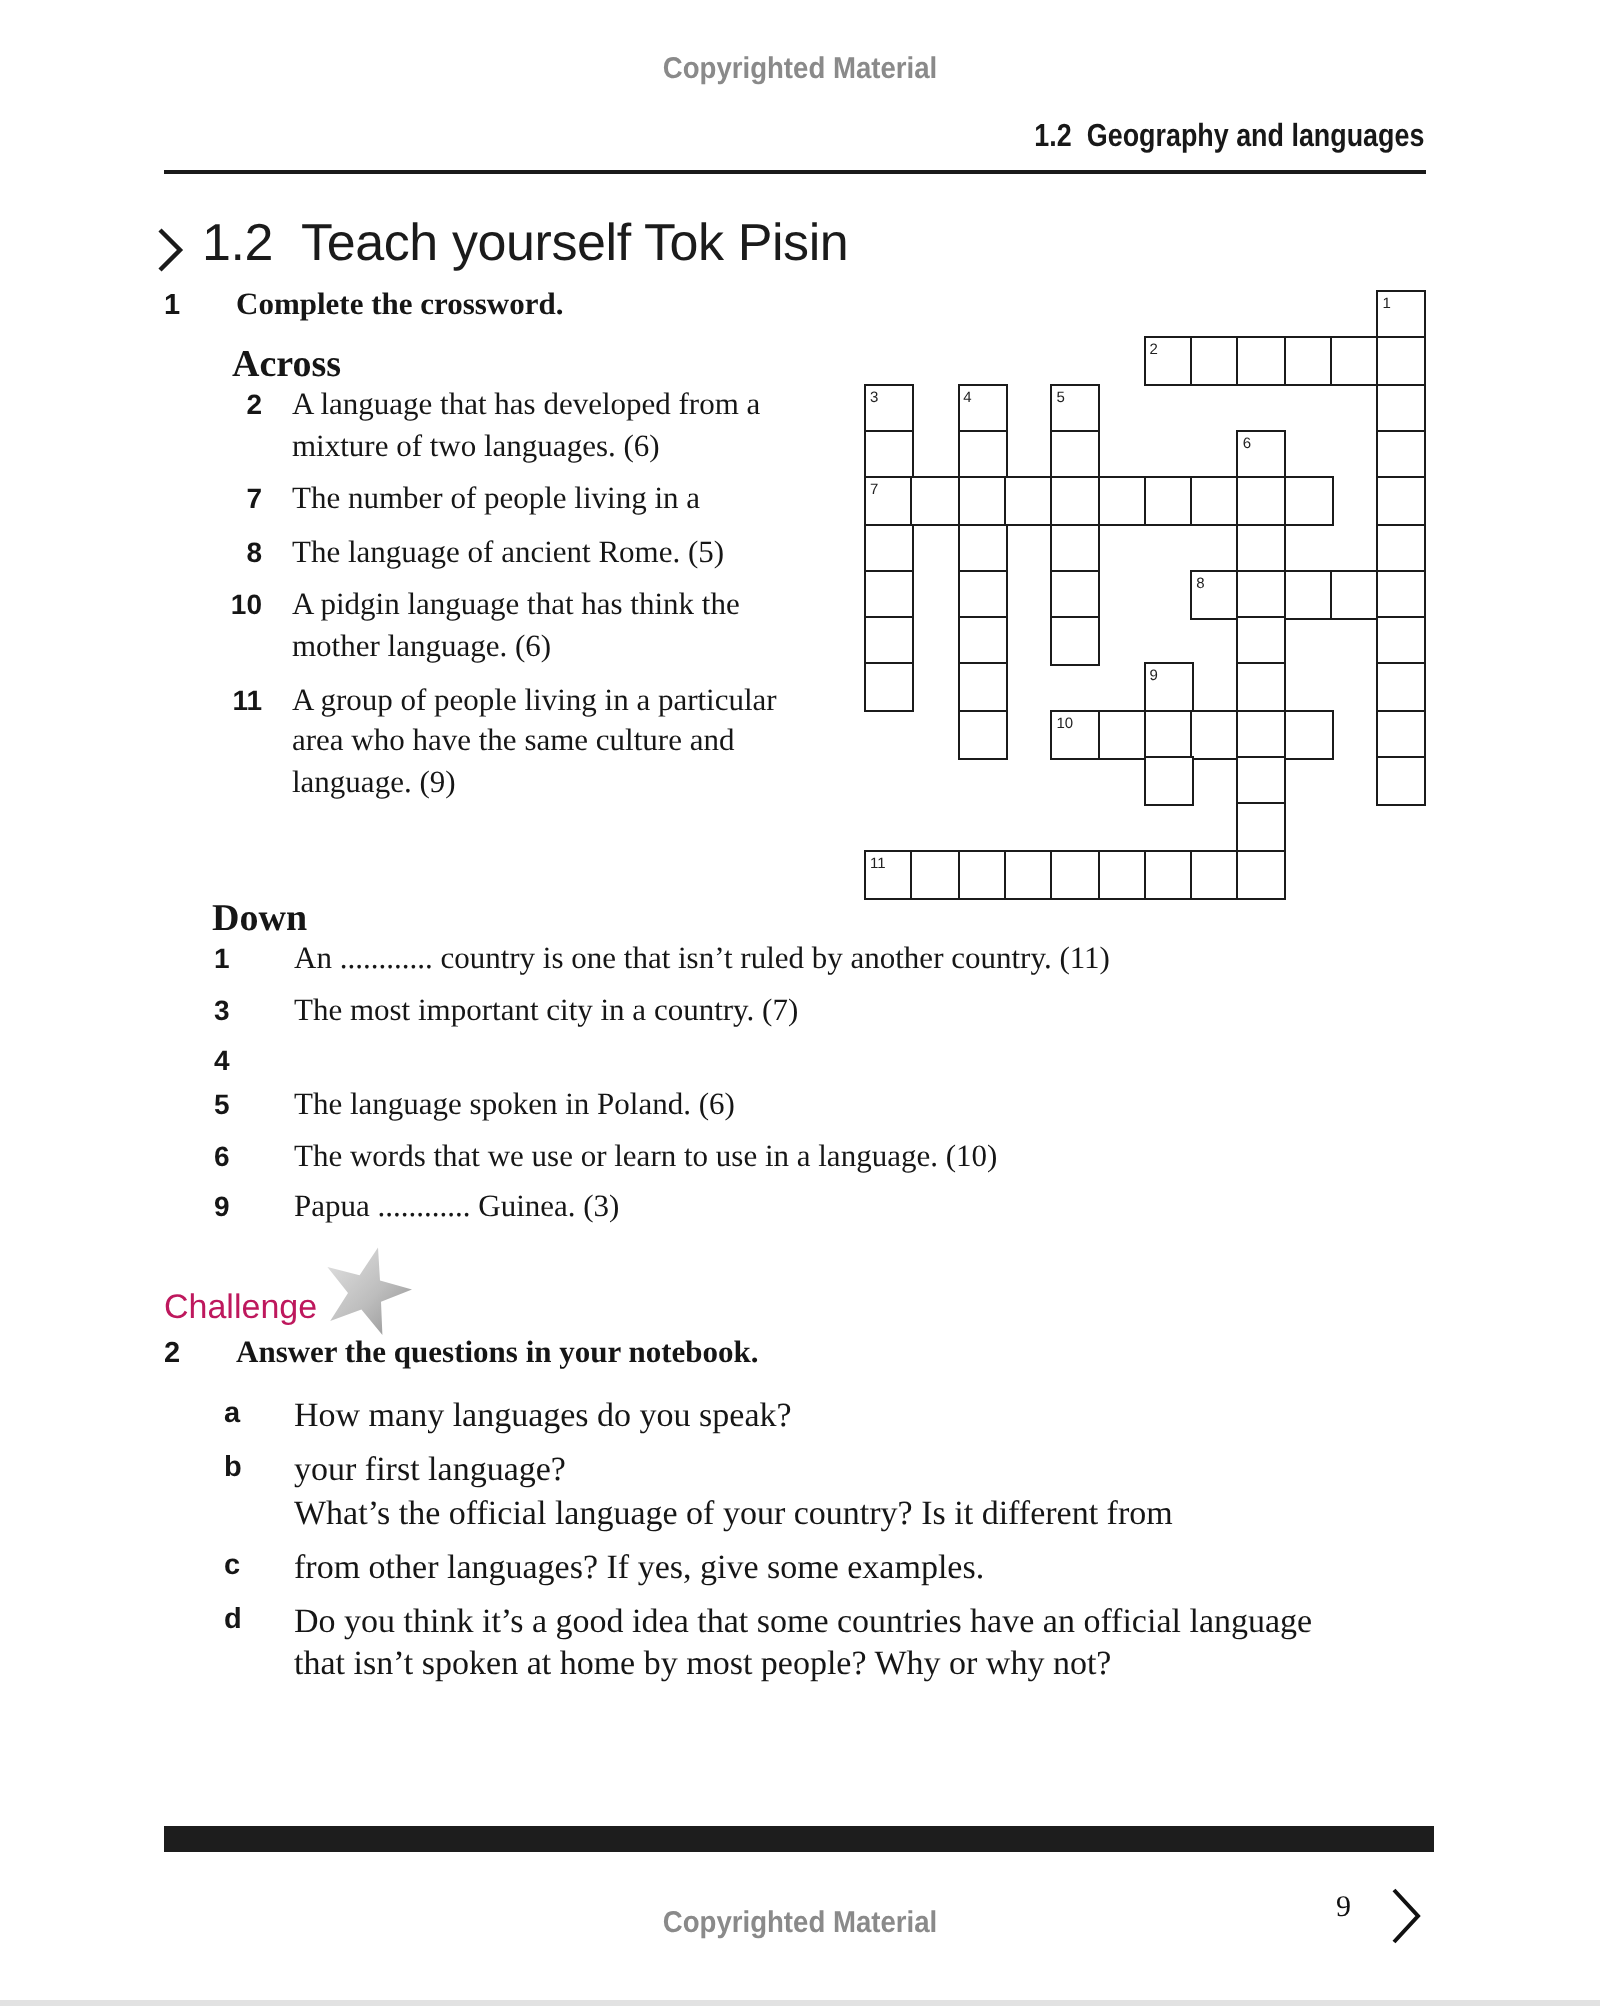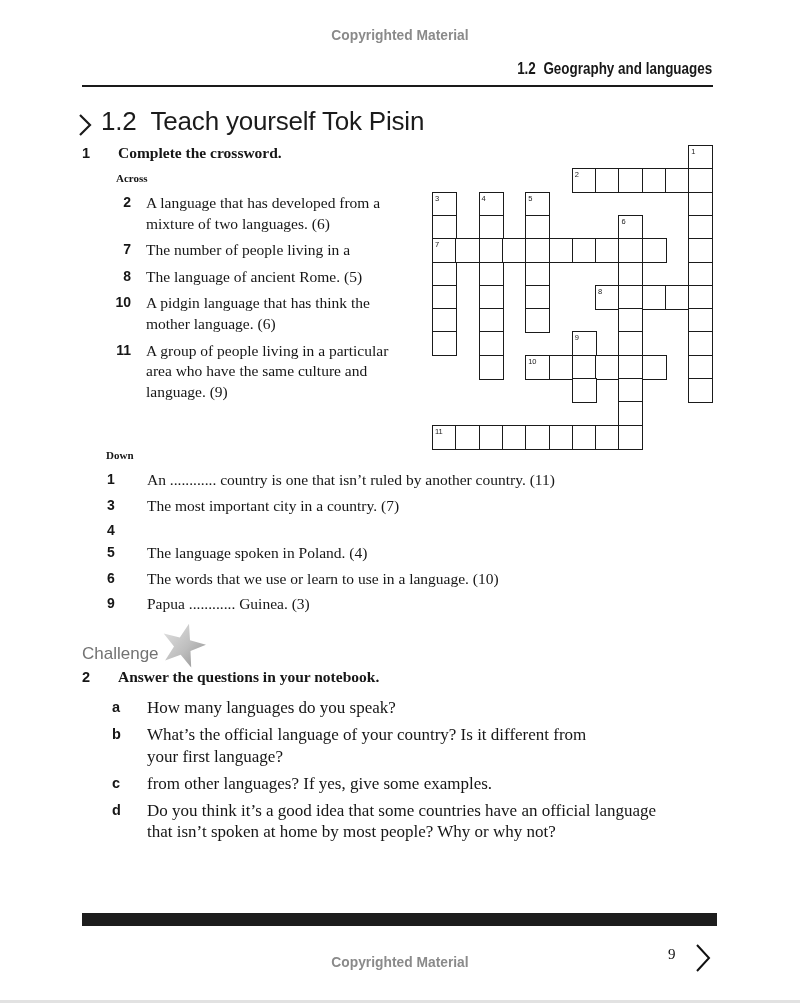--- a/index.html
+++ b/index.html
@@ -28,39 +28,39 @@
   .title .chev{margin-top:6px;margin-right:9px;}
   .title .num{margin-right:14px;}
 
   
   .ex-row{position:absolute;left:82px;display:flex;}
   .ex1{top:144px;} .ex2{top:668px;}
   .ex-num{width:36px;font-family:"Liberation Sans",sans-serif;font-weight:bold;
       font-size:14.5px;padding-top:1px;}
   .ex-instr{font-weight:bold;font-size:15.5px;}
 
-  .list-heading{position:absolute;font-weight:bold;font-size:11px;}
+  .list-heading{position:absolute;font-weight:bold;font-size:19px;}
   .across-heading{left:116px;top:172px;}
   .down-heading{left:106px;top:449px;}
 
   
   .across-list{position:absolute;left:104px;top:193px;}
   .down-list{position:absolute;left:107px;top:470px;}
   .clue-row{display:flex;}
   .across-list .clue-row{margin-bottom:6px;}
   .down-list .clue-row{margin-bottom:5px;}
   .clue-num{font-family:"Liberation Sans",sans-serif;font-weight:bold;
       font-size:14px;padding-top:1px;flex:none;}
   .across-list .clue-num{width:27px;text-align:right;margin-right:15px;}
   .down-list .clue-num{width:40px;text-align:left;}
   .clue-lines{font-size:15.5px;line-height:20.6px;}
 
   
   .challenge{position:absolute;left:82px;top:644px;
-      font-family:"Liberation Sans",sans-serif;font-size:17px;color:#737373;}
+      font-family:"Liberation Sans",sans-serif;font-size:17px;color:#be185d;}
   .star{position:absolute;left:158px;top:623px;}
 
   
   .questions{position:absolute;left:112px;top:697px;}
   .q-row{display:flex;margin-bottom:5.5px;}
   .q-letter{width:35px;font-family:"Liberation Sans",sans-serif;font-weight:bold;
       font-size:14.5px;padding-top:2px;flex:none;}
   .q-lines{font-size:17px;line-height:21.5px;}
 
   
@@ -152,21 +152,21 @@
       <div class="clue-lines">
         <div>The most important city in a country. (7)</div>
       </div>
     </div>
     <div class="clue-row">
       <div class="clue-num">4</div>
     </div>
     <div class="clue-row">
       <div class="clue-num">5</div>
       <div class="clue-lines">
-        <div>The language spoken in Poland. (4)</div>
+        <div>The language spoken in Poland. (6)</div>
       </div>
     </div>
     <div class="clue-row">
       <div class="clue-num">6</div>
       <div class="clue-lines">
         <div>The words that we use or learn to use in a language. (10)</div>
       </div>
     </div>
     <div class="clue-row">
       <div class="clue-num">9</div>
@@ -293,22 +293,22 @@
 <div class="questions">
     <div class="q-row">
       <div class="q-letter">a</div>
       <div class="q-lines">
         <div>How many languages do you speak?</div>
       </div>
     </div>
     <div class="q-row">
       <div class="q-letter">b</div>
       <div class="q-lines">
+        <div>your first language?</div>
         <div>What’s the official language of your country? Is it different from</div>
-        <div>your first language?</div>
       </div>
     </div>
     <div class="q-row">
       <div class="q-letter">c</div>
       <div class="q-lines">
         <div>from other languages? If yes, give some examples.</div>
       </div>
     </div>
     <div class="q-row">
       <div class="q-letter">d</div>

